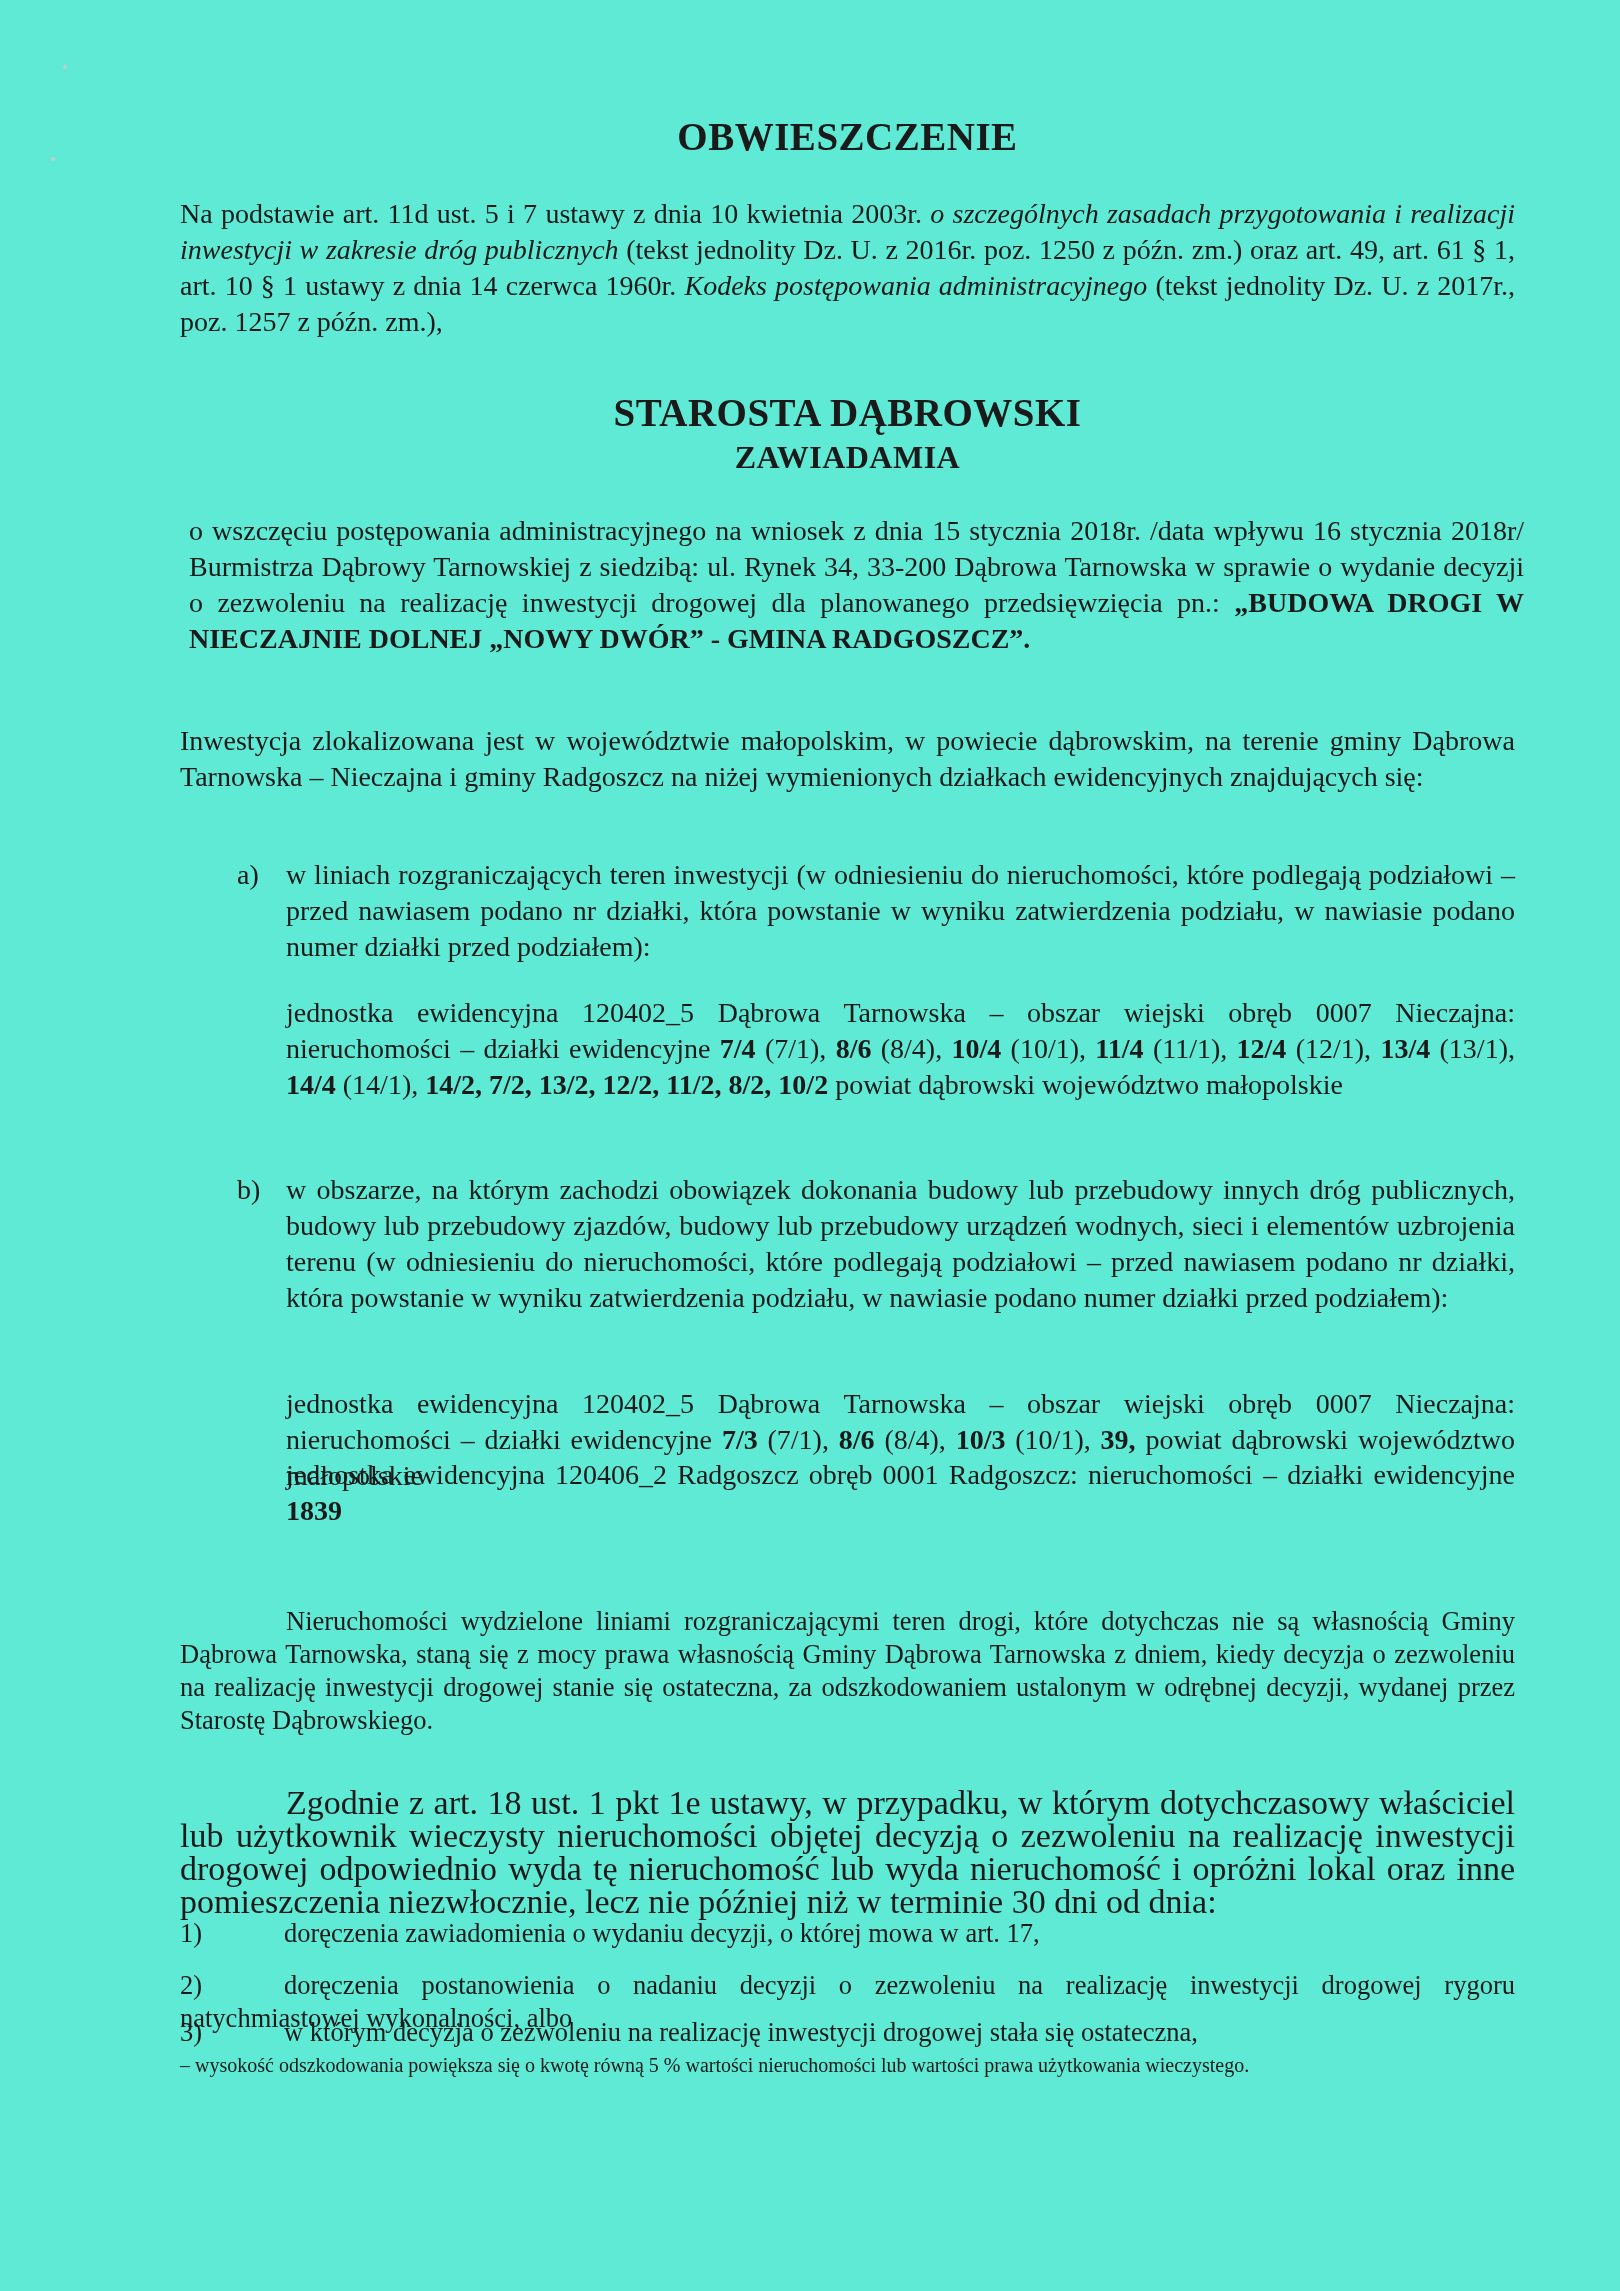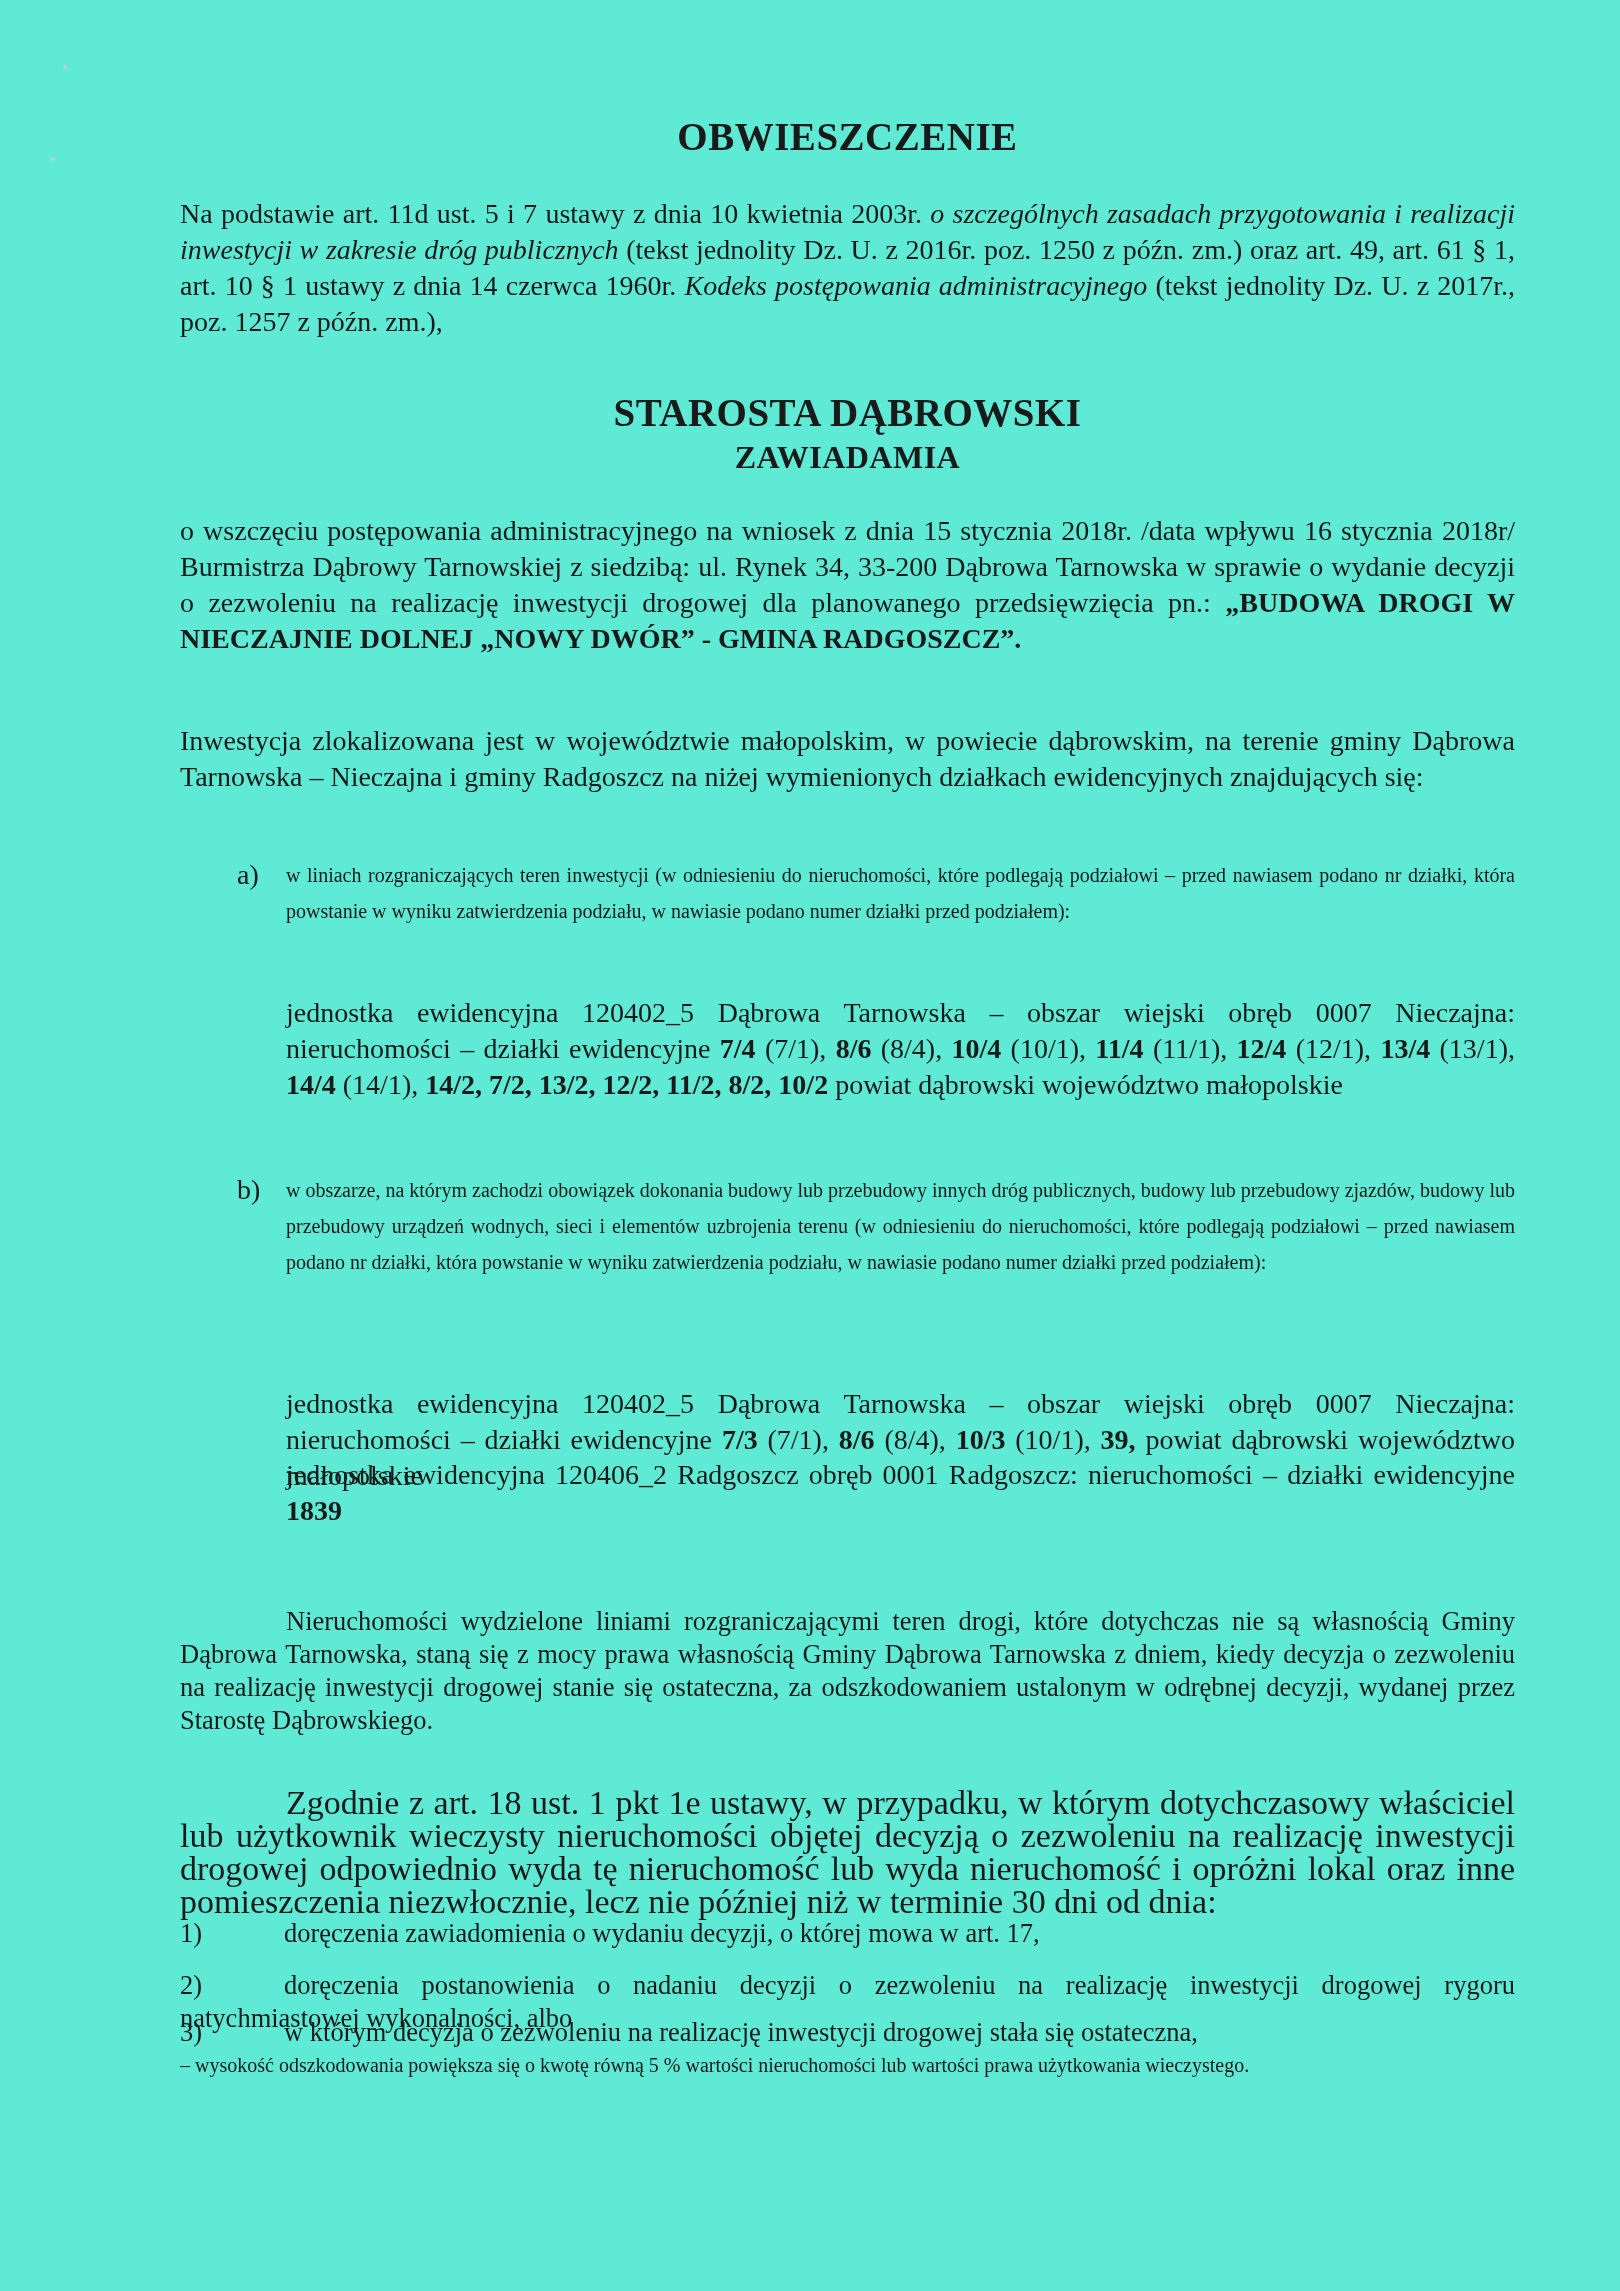--- a/index.html
+++ b/index.html
@@ -50,42 +50,42 @@
       position: absolute;
       margin: 0;
       font-size: 28px;
       line-height: 36px;
       text-align: justify;
     }
     .para b { font-weight: bold; }
     .para i { font-style: italic; }
 
     .p-intro { left: 0; top: 196px; width: 1335px; }
-    .p-zaw { left: 0; top: 513px; width: 1335px; }
+    .p-zaw { left: 9px; top: 513px; width: 1335px; }
     .p-inw { left: 0; top: 723px; width: 1335px; }
 
     .list-item {
       position: absolute;
       left: 57px;
       width: 1278px;
     }
     .list-marker {
       position: absolute;
       left: 0;
       top: 0;
       font-size: 28px;
       line-height: 36px;
     }
     .list-body {
       position: absolute;
       left: 49px;
       width: 1229px;
       top: 0;
       margin: 0;
-      font-size: 20px;
+      font-size: 28px;
       line-height: 36px;
       text-align: justify;
     }
     .li-a { top: 857px; }
     .li-b { top: 1172px; }
 
     .sub {
       position: absolute;
       margin: 0;
       font-size: 28px;

